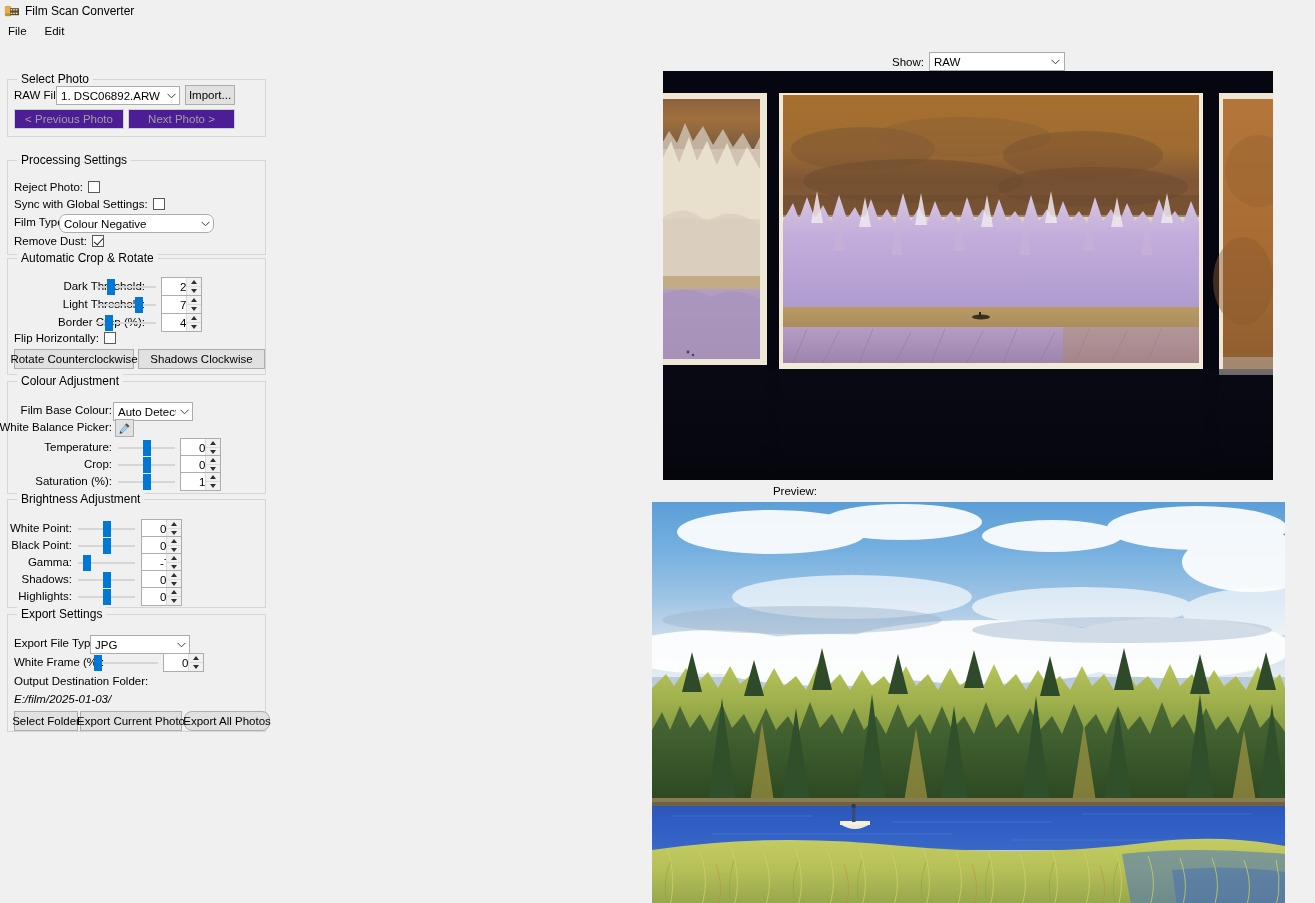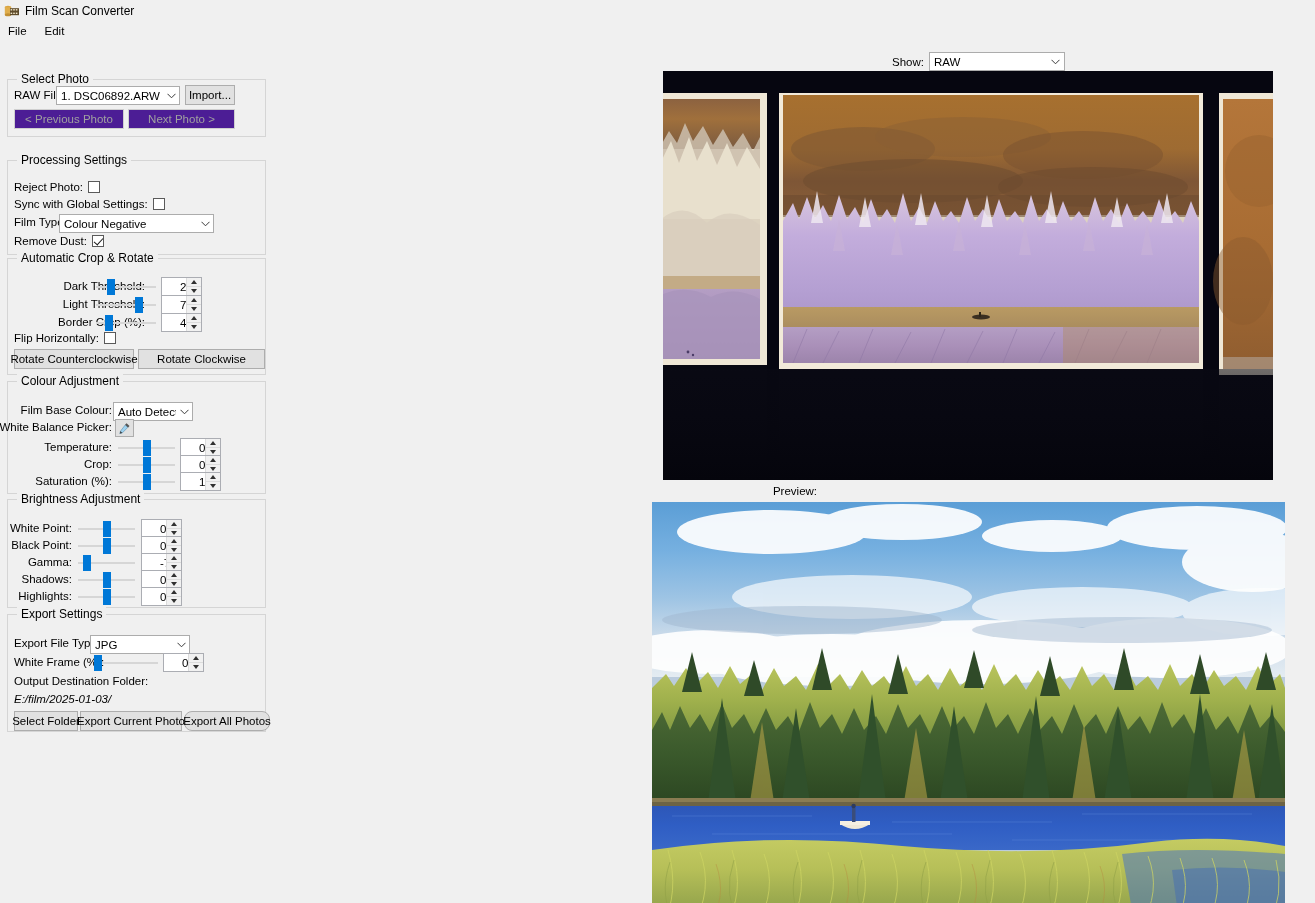--- a/index.html
+++ b/index.html
@@ -246,21 +246,21 @@
           <span class="lbl">Reject Photo:</span>
           <span class="checkbox"></span>
         </div>
         <div class="row" style="left:6px; top:37px; gap:5px;">
           <span class="lbl">Sync with Global Settings:</span>
           <span class="checkbox"></span>
         </div>
         <div class="row" style="left:6px; top:55px;">
           <span class="lbl">Film Type:</span>
         </div>
-        <div class="combo" style="position:absolute; left:51px; top:53px; width:155px;">
+        <div class="combo" style="position:absolute; left:51px; top:53px; width:155px;border-radius:7px;">
           <span class="cval">Colour Negative</span>
           <span class="chev">
             <svg width="9" height="6" viewBox="0 0 9 6">
                 <path d="M0.5 0.8 L4.5 4.8 L8.5 0.8" fill="none" stroke="#3a3a3a" stroke-width="1"></path>
               </svg>
           </span>
         </div>
         <div class="row" style="left:6px; top:74px; gap:5px;">
           <span class="lbl">Remove Dust:</span>
           <span class="checkbox checked"></span>
@@ -328,21 +328,21 @@
               </span>
           </span>
         </div>
 
         <div class="row" style="left:6px; top:73px; gap:5px;">
           <span class="lbl">Flip Horizontally:</span>
           <span class="checkbox"></span>
         </div>
 
         <div class="btn" style="position:absolute; left:6px; top:90px; width:120px;">Rotate Counterclockwise</div>
-        <div class="btn" style="position:absolute; left:130px; top:90px; width:127px;">Rotate Clockwise</div>
+        <div class="btn" style="position:absolute; left:130px; top:90px; width:127px;">Shadows Clockwise</div>
       </div>
     </div>
 
     <div class="groupbox" style="left:7px; top:341px; width:259px; height:113px;">
       <span class="gb-title">Colour Adjustment</span>
       <div class="gb-body">
 
         <div class="row" style="left:0px; top:22px; width:104px; justify-content:flex-end;">
           <span class="lbl">Film Base Colour:</span>
         </div>

